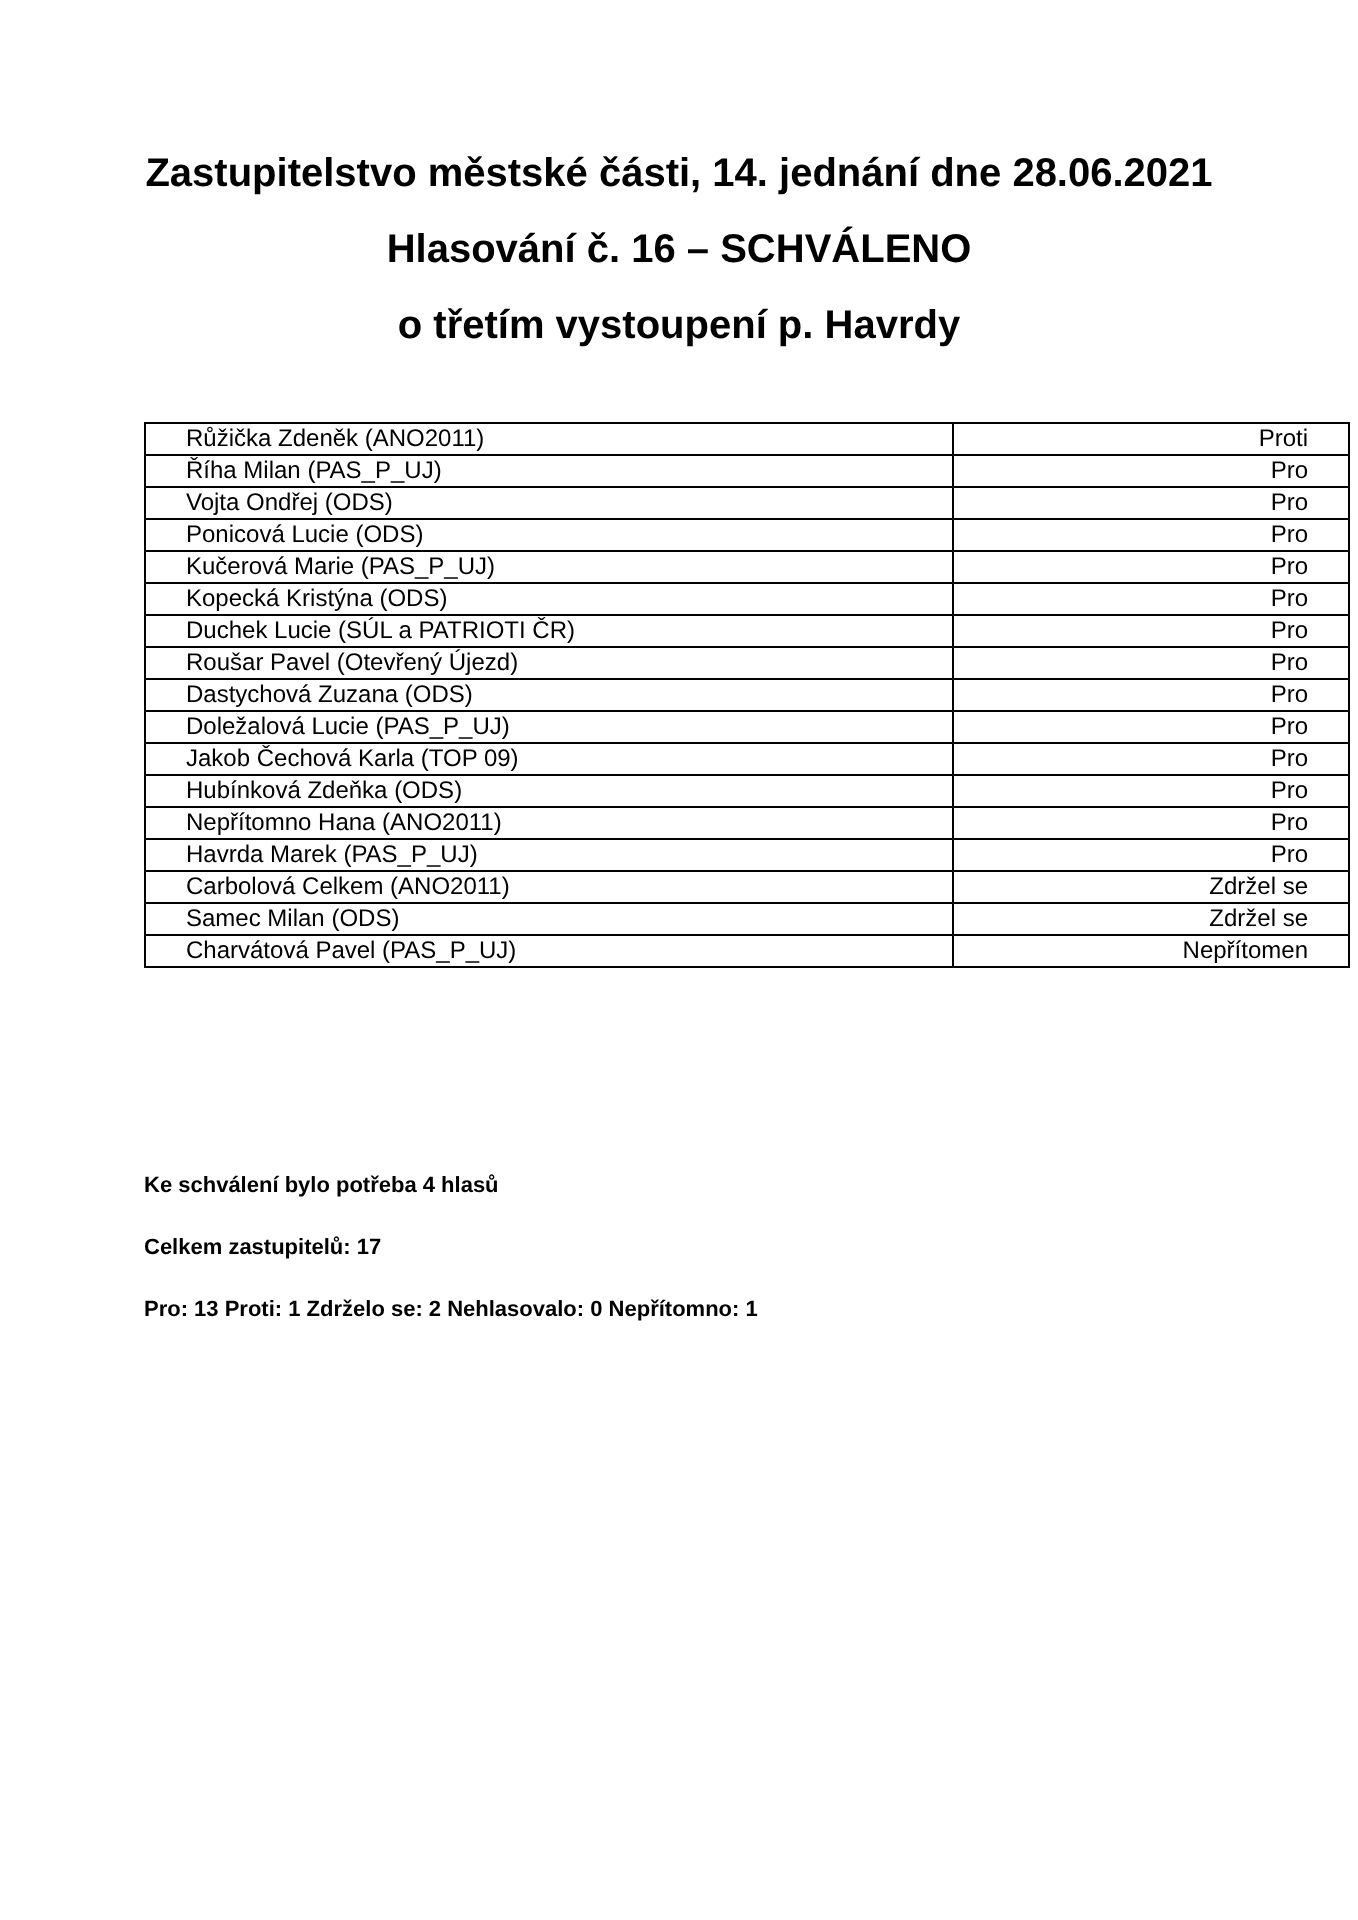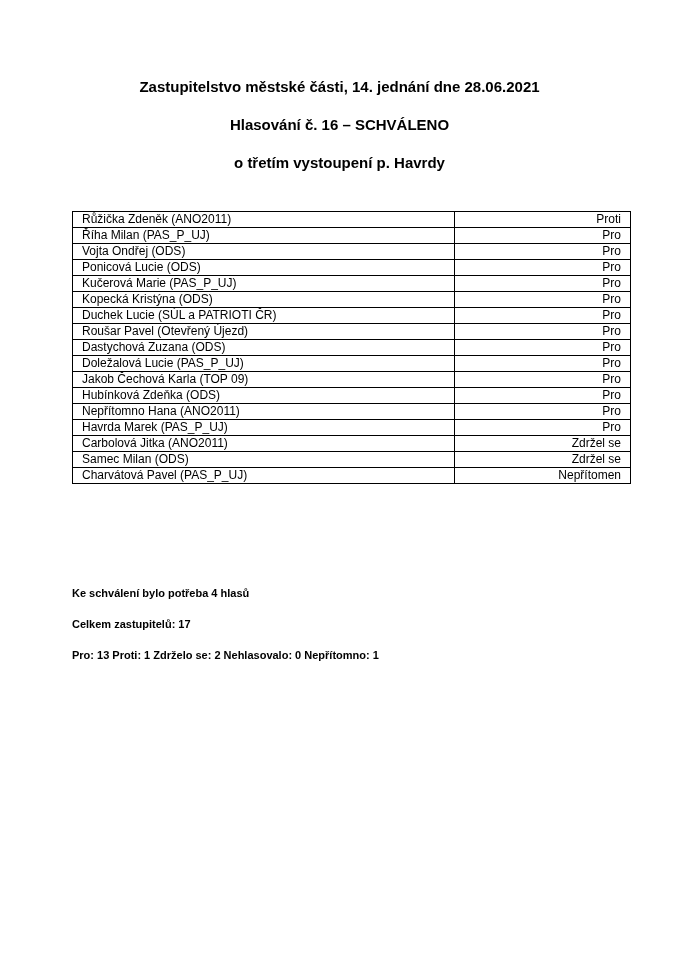--- a/index.html
+++ b/index.html
@@ -17,39 +17,39 @@
     overflow: hidden;
   }
   .titles {
     position: absolute;
     top: 79px;
     left: 0;
     width: 100%;
     text-align: center;
   }
   .title-line {
-    font-size: 15px;
+    font-size: 20px;
     font-weight: bold;
     line-height: 16px;
     margin: 0 0 22px 0;
   }
   table.vote-table {
     position: absolute;
     left: 72px;
     top: 211px;
     border-collapse: collapse;
     table-layout: fixed;
     width: 536px;
   }
   table.vote-table td {
     border: 1px solid #000000;
     font-size: 12px;
     line-height: 15px;
     height: 15px;
-    padding: 0 9px;
+    padding: 0 20px;
     white-space: nowrap;
     overflow: hidden;
     vertical-align: middle;
   }
   td.col-member { width: 363px; }
   td.col-vote   { width: 157px; text-align: right; }
   .summary {
     position: absolute;
     left: 72px;
     top: 587px;
@@ -125,21 +125,21 @@
       </tr>
       <tr>
         <td class="col-member">Nepřítomno Hana (ANO2011)</td>
         <td class="col-vote">Pro</td>
       </tr>
       <tr>
         <td class="col-member">Havrda Marek (PAS_P_UJ)</td>
         <td class="col-vote">Pro</td>
       </tr>
       <tr>
-        <td class="col-member">Carbolová Jitka (ANO2011)</td>
+        <td class="col-member">Carbolová Celkem (ANO2011)</td>
         <td class="col-vote">Zdržel se</td>
       </tr>
       <tr>
         <td class="col-member">Samec Milan (ODS)</td>
         <td class="col-vote">Zdržel se</td>
       </tr>
       <tr>
         <td class="col-member">Charvátová Pavel (PAS_P_UJ)</td>
         <td class="col-vote">Nepřítomen</td>
       </tr>

